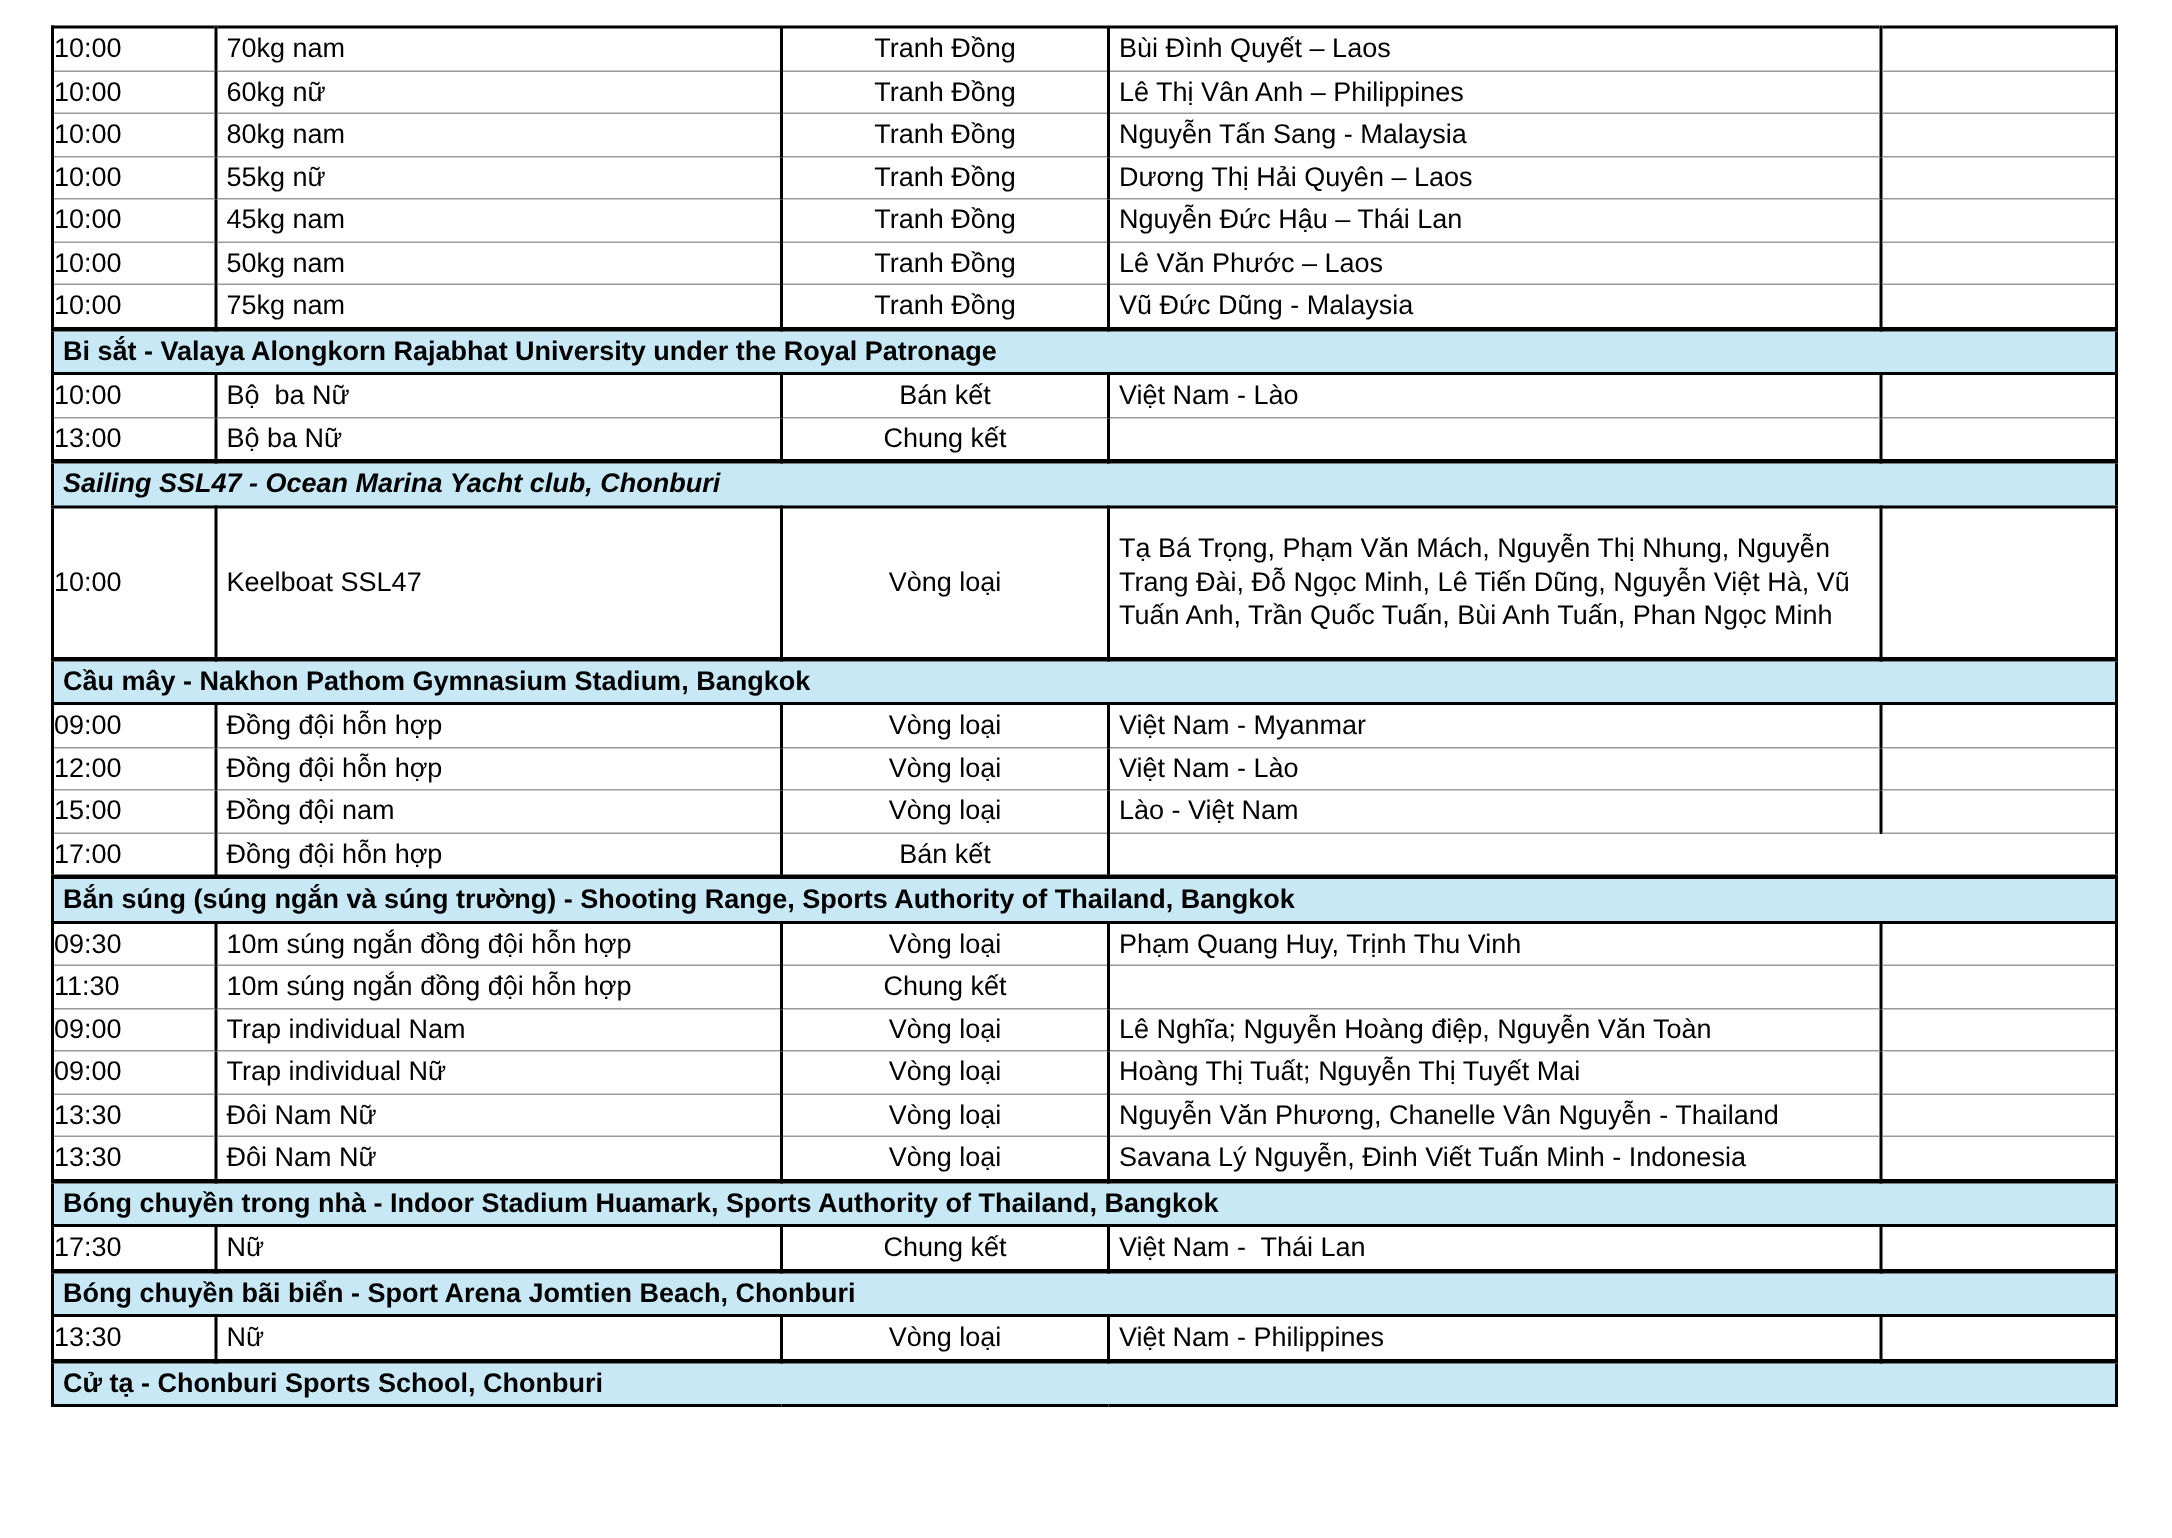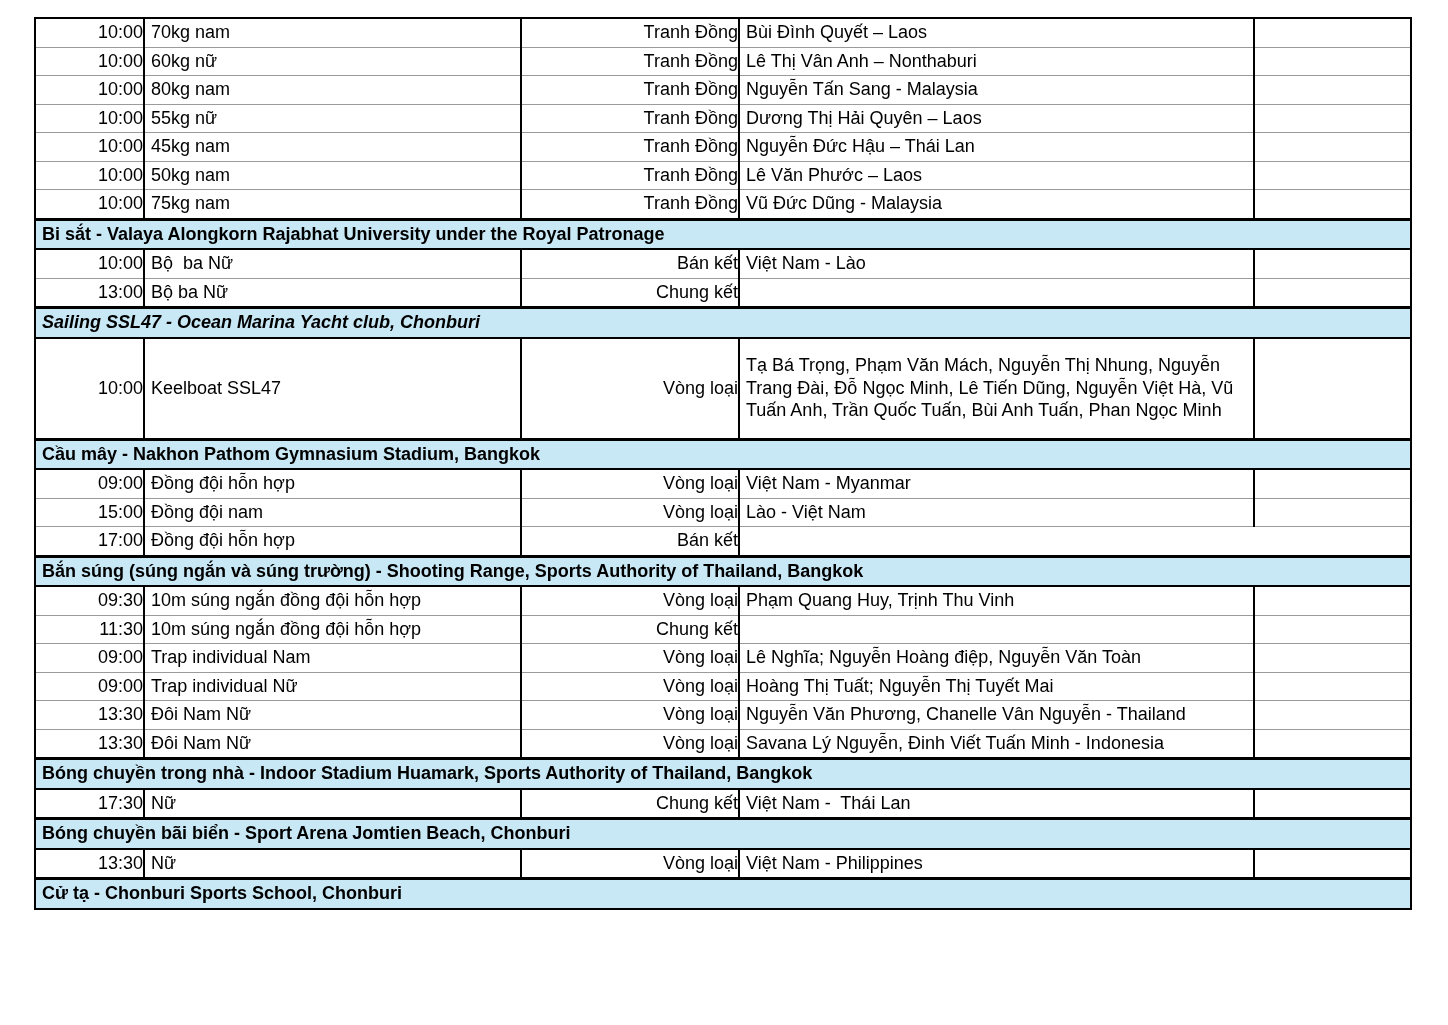--- a/index.html
+++ b/index.html
@@ -29,22 +29,22 @@
     white-space:pre-wrap;
     overflow:hidden;
     line-height:1.26;
     padding:0 4px;
   }
   tr.data td{
     height:27.5px;
     border-bottom:1px solid #9b9b9b;
   }
   tr.data.tall td{height:99px;}
-  td.c-time{text-align:right;padding:0;}
-  td.c-round{text-align:right;padding:0;}
+  td.c-time{text-align:left;padding:0;}
+  td.c-round{text-align:center;padding:0;}
   td.c-event{padding-left:6px;}
   td.c-part{padding-left:6px;}
   td.vsep{border-left:2px solid #000;}
   tr.section td{
     font-weight:bold;
     border-top:3px solid #000;
     border-bottom:2px solid #000;
     height:27.5px;
     padding-left:6px;
   }
@@ -66,21 +66,21 @@
           <td class="c-time">10:00</td>
           <td class="c-event vsep">70kg nam</td>
           <td class="c-round vsep">Tranh Đồng</td>
           <td class="c-part vsep">Bùi Đình Quyết – Laos</td>
           <td class="c-notes vsep"></td>
         </tr>
         <tr class="data">
           <td class="c-time">10:00</td>
           <td class="c-event vsep">60kg nữ</td>
           <td class="c-round vsep">Tranh Đồng</td>
-          <td class="c-part vsep">Lê Thị Vân Anh – Nonthaburi</td>
+          <td class="c-part vsep">Lê Thị Vân Anh – Philippines</td>
           <td class="c-notes vsep"></td>
         </tr>
         <tr class="data">
           <td class="c-time">10:00</td>
           <td class="c-event vsep">80kg nam</td>
           <td class="c-round vsep">Tranh Đồng</td>
           <td class="c-part vsep">Nguyễn Tấn Sang - Malaysia</td>
           <td class="c-notes vsep"></td>
         </tr>
         <tr class="data">
@@ -139,20 +139,27 @@
           <td class="c-notes vsep"></td>
         </tr>
         <tr class="section">
           <td colspan="5" style="background: rgb(201, 232, 246);">Cầu mây - Nakhon Pathom Gymnasium Stadium, Bangkok</td>
         </tr>
         <tr class="data">
           <td class="c-time">09:00</td>
           <td class="c-event vsep">Đồng đội hỗn hợp</td>
           <td class="c-round vsep">Vòng loại</td>
           <td class="c-part vsep">Việt Nam - Myanmar</td>
+          <td class="c-notes vsep"></td>
+        </tr>
+        <tr class="data">
+          <td class="c-time">12:00</td>
+          <td class="c-event vsep">Đồng đội hỗn hợp</td>
+          <td class="c-round vsep">Vòng loại</td>
+          <td class="c-part vsep">Việt Nam - Lào</td>
           <td class="c-notes vsep"></td>
         </tr>
         <tr class="data">
           <td class="c-time">15:00</td>
           <td class="c-event vsep">Đồng đội nam</td>
           <td class="c-round vsep">Vòng loại</td>
           <td class="c-part vsep">Lào - Việt Nam</td>
           <td class="c-notes vsep"></td>
         </tr>
         <tr class="data">

